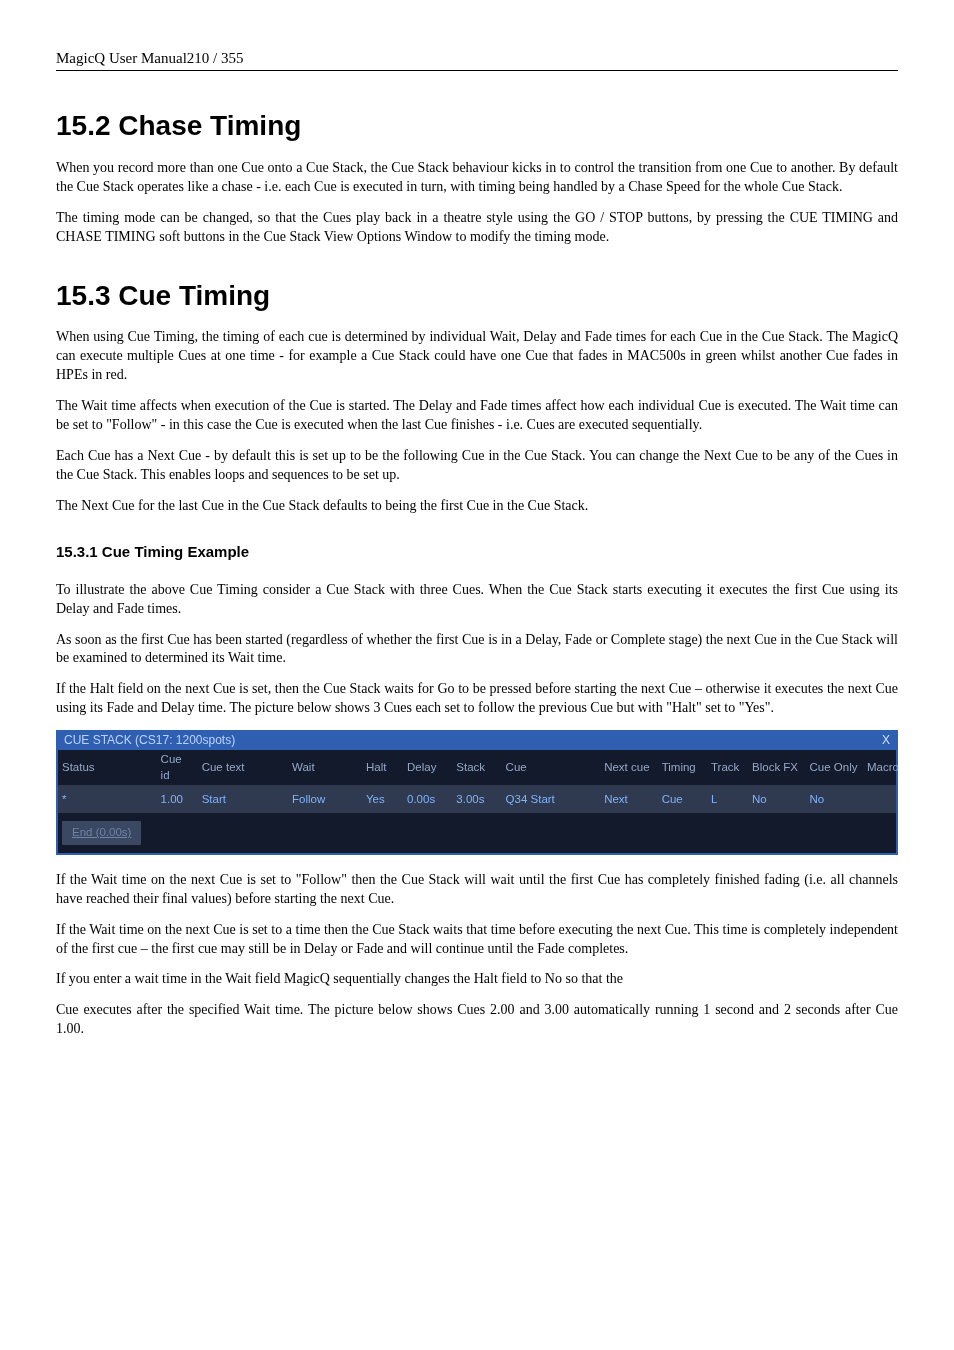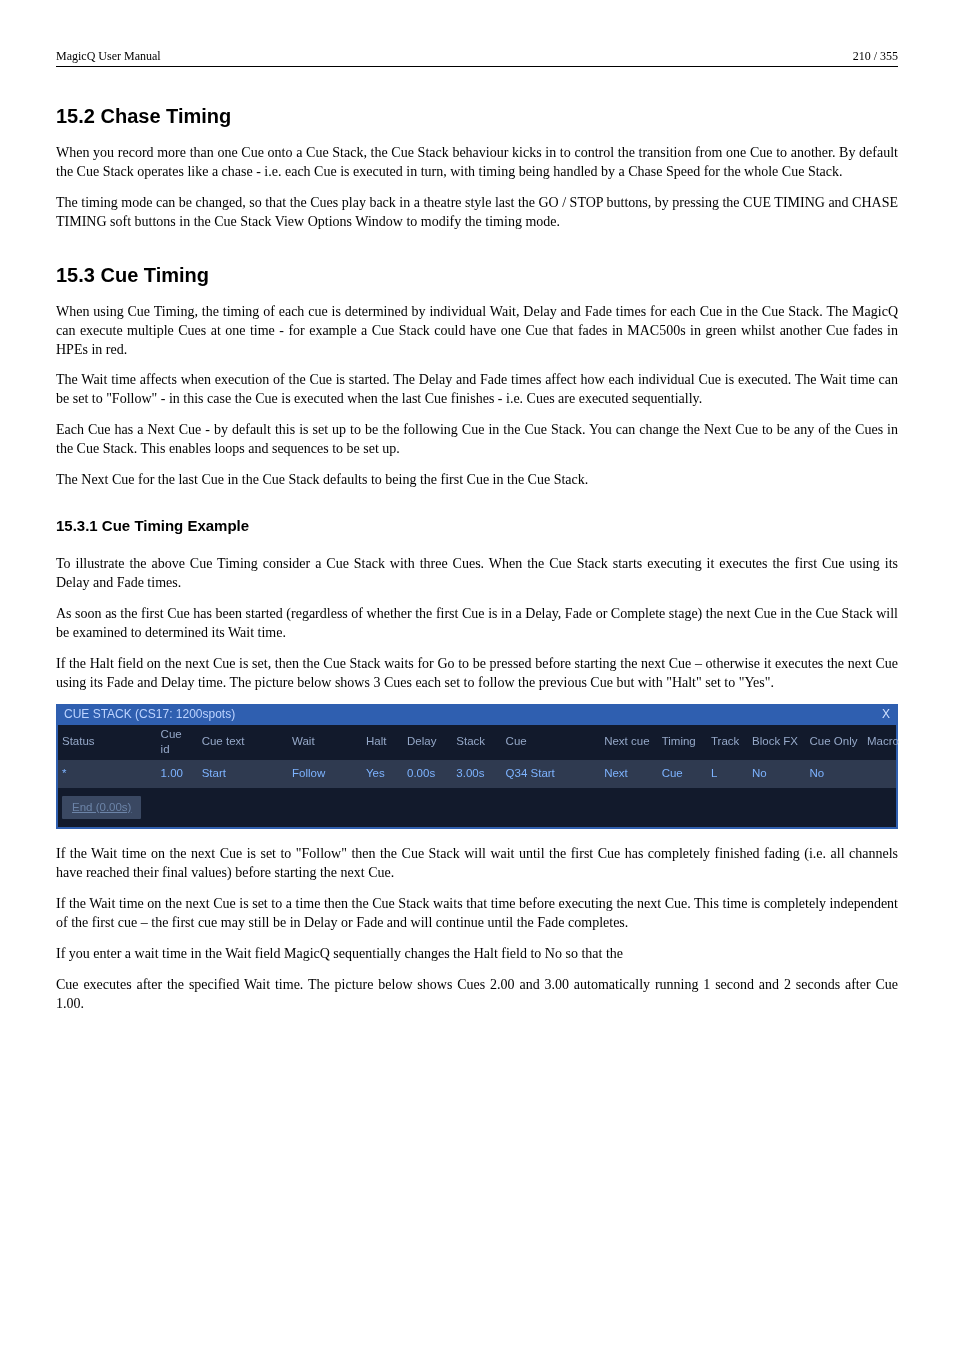--- a/index.html
+++ b/index.html
@@ -6,30 +6,29 @@
     font-family: "Times New Roman", Times, serif;
     font-size: 14px;
     color: #000;
     margin: 0;
     padding: 48px 56px;
     background: #fff;
     line-height: 1.35;
   }
   .header-bar {
     display: flex;
-    justify-content: space-between;
-    font-size: 12px;
+    font-size: 15px;
     border-bottom: 0.5px solid #000;
     padding-bottom: 2px;
     margin-bottom: 36px;
   }
   h2.section {
     font-family: Arial, Helvetica, sans-serif;
     font-weight: bold;
-    font-size: 20px;
+    font-size: 28px;
     margin-top: 30px;
     margin-bottom: 14px;
   }
   h3.subsection {
     font-family: Arial, Helvetica, sans-serif;
     font-weight: bold;
     font-size: 15px;
     margin-top: 26px;
     margin-bottom: 19px;
   }
@@ -119,21 +118,21 @@
 </head>
 <body>
 
 <div class="header-bar">
   <span>MagicQ User Manual</span>
   <span>210 / 355</span>
 </div>
 
 <h2 class="section">15.2   Chase Timing</h2>
 <p>When you record more than one Cue onto a Cue Stack, the Cue Stack behaviour kicks in to control the transition from one Cue to another. By default the Cue Stack operates like a chase - i.e. each Cue is executed in turn, with timing being handled by a Chase Speed for the whole Cue Stack.</p>
-<p>The timing mode can be changed, so that the Cues play back in a theatre style last the GO / STOP buttons, by pressing the CUE TIMING and CHASE TIMING soft buttons in the Cue Stack View Options Window to modify the timing mode.</p>
+<p>The timing mode can be changed, so that the Cues play back in a theatre style using the GO / STOP buttons, by pressing the CUE TIMING and CHASE TIMING soft buttons in the Cue Stack View Options Window to modify the timing mode.</p>
 
 <h2 class="section">15.3   Cue Timing</h2>
 <p>When using Cue Timing, the timing of each cue is determined by individual Wait, Delay and Fade times for each Cue in the Cue Stack. The MagicQ can execute multiple Cues at one time - for example a Cue Stack could have one Cue that fades in MAC500s in green whilst another Cue fades in HPEs in red.</p>
 <p>The Wait time affects when execution of the Cue is started. The Delay and Fade times affect how each individual Cue is executed. The Wait time can be set to "Follow" - in this case the Cue is executed when the last Cue finishes - i.e. Cues are executed sequentially.</p>
 <p>Each Cue has a Next Cue - by default this is set up to be the following Cue in the Cue Stack. You can change the Next Cue to be any of the Cues in the Cue Stack. This enables loops and sequences to be set up.</p>
 <p>The Next Cue for the last Cue in the Cue Stack defaults to being the first Cue in the Cue Stack.</p>
 
 <h3 class="subsection">15.3.1   Cue Timing Example</h3>
 <p>To illustrate the above Cue Timing consider a Cue Stack with three Cues. When the Cue Stack starts executing it executes the first Cue using its Delay and Fade times.</p>
 <p>As soon as the first Cue has been started (regardless of whether the first Cue is in a Delay, Fade or Complete stage) the next Cue in the Cue Stack will be examined to determined its Wait time.</p>

